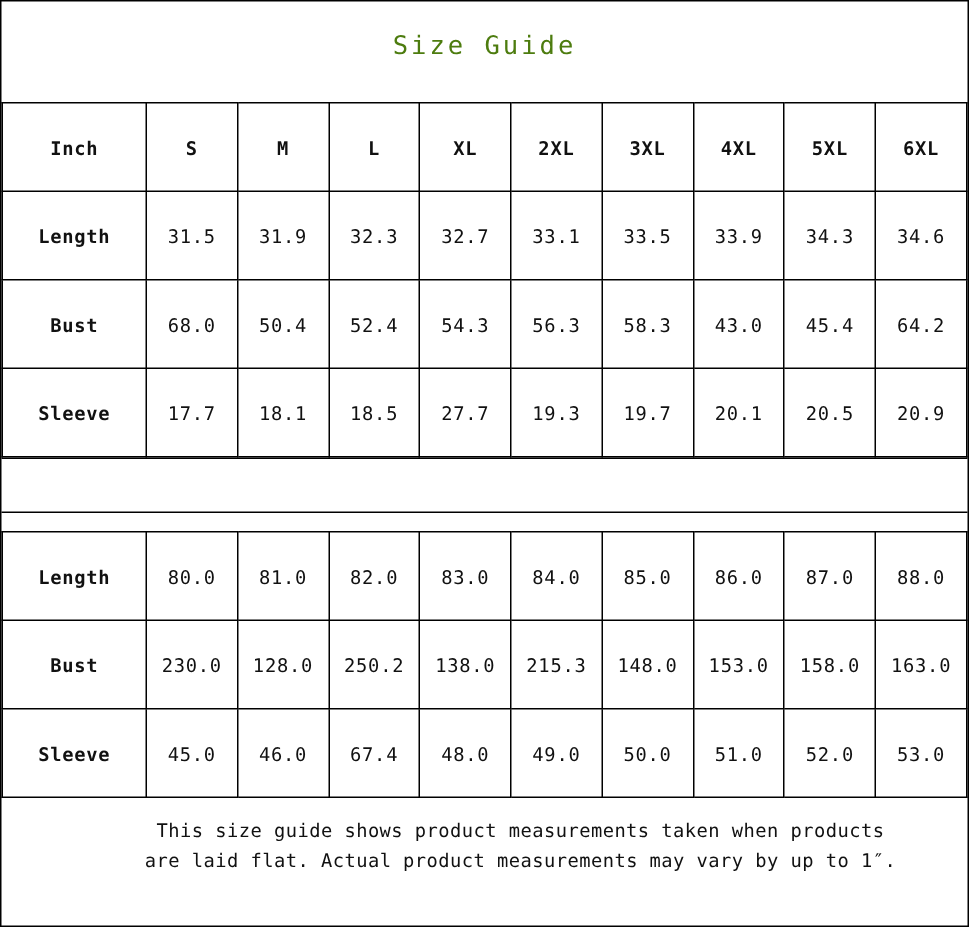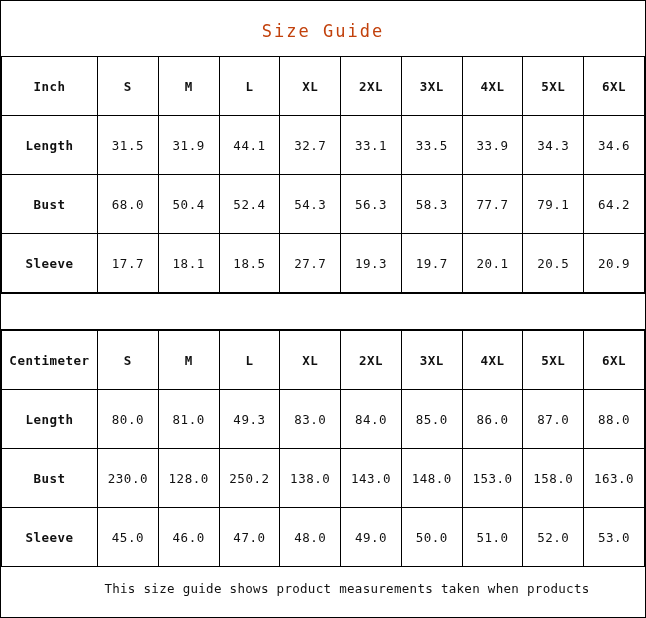--- a/index.html
+++ b/index.html
@@ -21,26 +21,27 @@
     box-sizing: border-box;
     border: 1px solid #000000;
     background: #ffffff;
   }
   .title {
     text-align: center;
     font-size: 17px;
     letter-spacing: 2px;
     padding-top: 20px;
     padding-bottom: 15px;
-    color: #c2410c;
+    color: #4d7c0f;
   }
   table.size-table {
     border-collapse: collapse;
     width: 100%;
     table-layout: fixed;
+    margin-top: 12px;
   }
   table.size-table td {
     border: 1px solid #000000;
     text-align: center;
     vertical-align: middle;
     height: 56px;
     font-size: 12.5px;
     letter-spacing: 0.5px;
     color: #111111;
   }
@@ -103,38 +104,38 @@
         <td class="col-head">2XL</td>
         <td class="col-head">3XL</td>
         <td class="col-head">4XL</td>
         <td class="col-head">5XL</td>
         <td class="col-head">6XL</td>
       </tr>
       <tr>
         <td class="row-head">Length</td>
         <td>31.5</td>
         <td>31.9</td>
-        <td>44.1</td>
+        <td>32.3</td>
         <td>32.7</td>
         <td>33.1</td>
         <td>33.5</td>
         <td>33.9</td>
         <td>34.3</td>
         <td>34.6</td>
       </tr>
       <tr>
         <td class="row-head">Bust</td>
         <td>68.0</td>
         <td>50.4</td>
         <td>52.4</td>
         <td>54.3</td>
         <td>56.3</td>
         <td>58.3</td>
-        <td>77.7</td>
-        <td>79.1</td>
+        <td>43.0</td>
+        <td>45.4</td>
         <td>64.2</td>
       </tr>
       <tr>
         <td class="row-head">Sleeve</td>
         <td>17.7</td>
         <td>18.1</td>
         <td>18.5</td>
         <td>27.7</td>
         <td>19.3</td>
         <td>19.7</td>
@@ -155,67 +156,56 @@
         <col>
         <col>
         <col>
         <col>
         <col>
         <col>
         <col>
     </colgroup>
     <tbody>
       <tr>
-        <td class="unit-cell">Centimeter</td>
-        <td class="col-head">S</td>
-        <td class="col-head">M</td>
-        <td class="col-head">L</td>
-        <td class="col-head">XL</td>
-        <td class="col-head">2XL</td>
-        <td class="col-head">3XL</td>
-        <td class="col-head">4XL</td>
-        <td class="col-head">5XL</td>
-        <td class="col-head">6XL</td>
-      </tr>
-      <tr>
         <td class="row-head">Length</td>
         <td>80.0</td>
         <td>81.0</td>
-        <td>49.3</td>
+        <td>82.0</td>
         <td>83.0</td>
         <td>84.0</td>
         <td>85.0</td>
         <td>86.0</td>
         <td>87.0</td>
         <td>88.0</td>
       </tr>
       <tr>
         <td class="row-head">Bust</td>
         <td>230.0</td>
         <td>128.0</td>
         <td>250.2</td>
         <td>138.0</td>
-        <td>143.0</td>
+        <td>215.3</td>
         <td>148.0</td>
         <td>153.0</td>
         <td>158.0</td>
         <td>163.0</td>
       </tr>
       <tr>
         <td class="row-head">Sleeve</td>
         <td>45.0</td>
         <td>46.0</td>
-        <td>47.0</td>
+        <td>67.4</td>
         <td>48.0</td>
         <td>49.0</td>
         <td>50.0</td>
         <td>51.0</td>
         <td>52.0</td>
         <td>53.0</td>
       </tr>
     </tbody>
   </table>
 
   <div class="footnote">
     <div>This size guide shows product measurements taken when products</div>
+    <div>are laid flat. Actual product measurements may vary by up to 1″.</div>
   </div>
 
 </div>
 
 </body></html>

